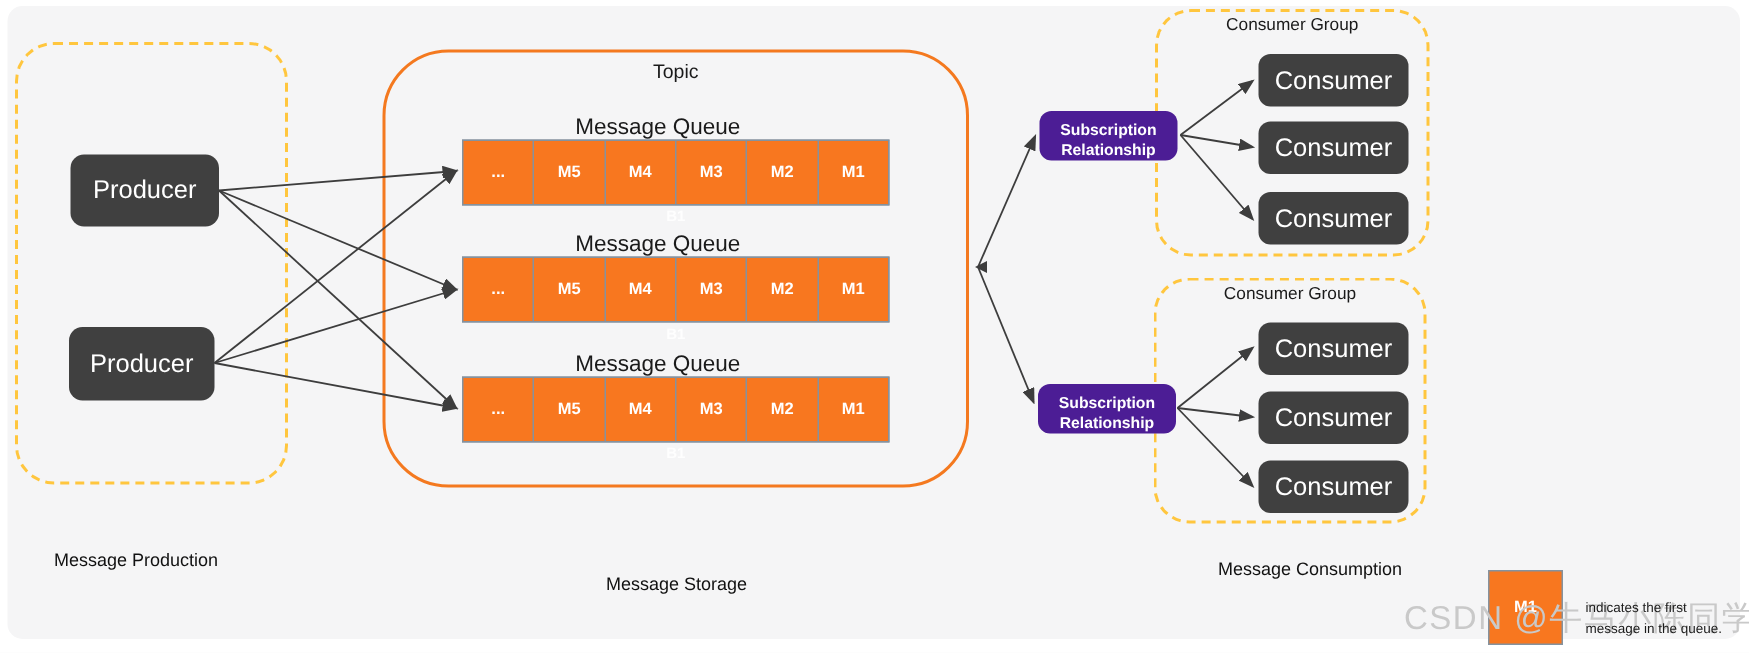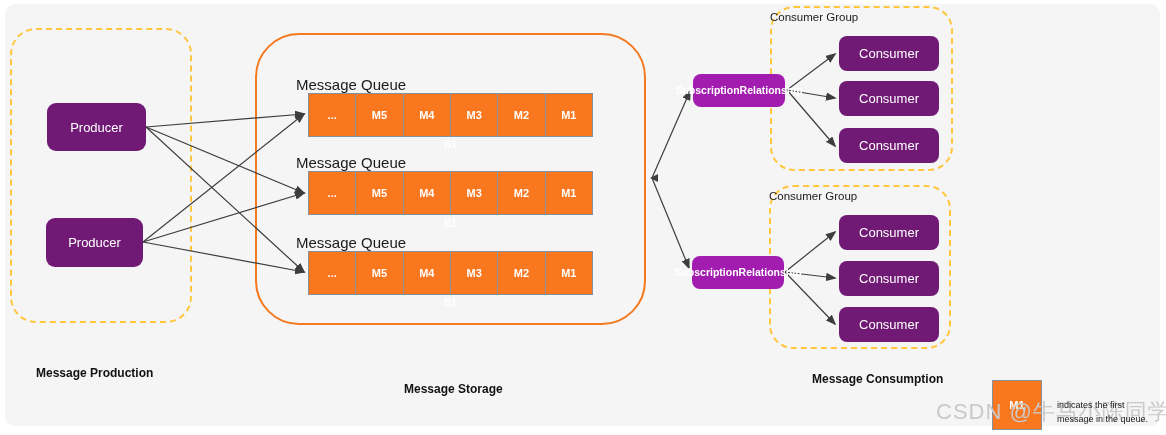--- a/index.html
+++ b/index.html
@@ -3,38 +3,38 @@
 <meta charset="utf-8">
 <style>
   html,body{margin:0;padding:0;background:#ffffff;}
   .stage{position:relative;width:1166px;height:435px;overflow:hidden;
          font-family:"Liberation Sans",sans-serif;background:#ffffff;}
   .panel{position:absolute;left:5px;top:4px;width:1155px;height:422px;
          background:#f5f5f6;border-radius:10px;}
   .arrows{position:absolute;left:0;top:0;z-index:2;}
   .node{position:absolute;display:flex;align-items:center;justify-content:center;
         color:#fff;z-index:3;box-sizing:border-box;}
-  .yellow{background:#701a75;border-radius:9px;font-size:13px;}
-  .sub{background:#a21caf;border-radius:8px;font-size:10.5px;font-weight:700;
-       text-align:center;line-height:13px;flex-direction:row;}
+  .yellow{background:#404040;border-radius:9px;font-size:17px;}
+  .sub{background:#4c1d95;border-radius:8px;font-size:10.5px;font-weight:700;
+       text-align:center;line-height:13px;flex-direction:column;justify-content:flex-end;}
   .dashed{position:absolute;border:2px dashed #FFC63E;border-radius:26px;
           box-sizing:border-box;z-index:1;}
   .topic{position:absolute;left:255px;top:33px;width:391px;height:292px;
          border:2px solid #F4791F;border-radius:44px;box-sizing:border-box;z-index:1;}
-  .caption{position:absolute;color:#1a1a1a;z-index:3;}
+  .caption{position:absolute;text-align:center;color:#1a1a1a;z-index:3;}
   .topic-title{left:255px;top:40px;width:391px;font-size:13px;}
   .mq-label{left:296px;width:285px;font-size:15px;}
   .grp-title{font-size:11.5px;}
   .mq-row{position:absolute;left:308px;width:285px;height:44px;display:flex;gap:1px;
           background:#85929e;border:1px solid #85929e;box-sizing:border-box;z-index:3;}
   .mq-cell{flex:1;display:flex;align-items:center;justify-content:center;
            background:#F8771F;color:#fff;font-weight:700;font-size:11px;}
   .b1{position:absolute;left:308px;width:285px;text-align:center;color:#ffffff;
       font-size:10px;font-weight:700;opacity:.9;z-index:3;}
-  .section-label{position:absolute;font-weight:700;font-size:12px;color:#111;z-index:3;}
+  .section-label{position:absolute;font-weight:400;font-size:12px;color:#111;z-index:3;}
   .legend-cell{position:absolute;left:992px;top:380px;width:50px;height:50px;
                background:#F8771F;border:1.5px solid #85929e;box-sizing:border-box;
                display:flex;align-items:center;justify-content:center;color:#fff;
                font-weight:700;font-size:11px;z-index:4;}
   .legend-text{position:absolute;left:1057px;top:399px;font-size:9px;color:#1a1a1a;
                line-height:13.5px;z-index:30;}
   .watermark{position:absolute;left:936px;top:397px;font-size:22px;color:#c9c9c9;
              letter-spacing:1px;white-space:nowrap;z-index:20;}
 </style>
 </head>
@@ -77,20 +77,21 @@
     </g>
   </svg>
 
   <div class="node yellow" style="left:47px;top:103px;width:99px;height:48px;">
     <span>Producer</span>
   </div>
   <div class="node yellow" style="left:46px;top:218px;width:97px;height:49px;">
     <span>Producer</span>
   </div>
 
+  <div class="caption topic-title">Topic</div>
 
   <div class="caption mq-label" style="top:76px;">Message Queue</div>
   <div class="mq-row" style="top:93px;">
     <div class="mq-cell">...</div>
     <div class="mq-cell">M5</div>
     <div class="mq-cell">M4</div>
     <div class="mq-cell">M3</div>
     <div class="mq-cell">M2</div>
     <div class="mq-cell">M1</div>
   </div>

